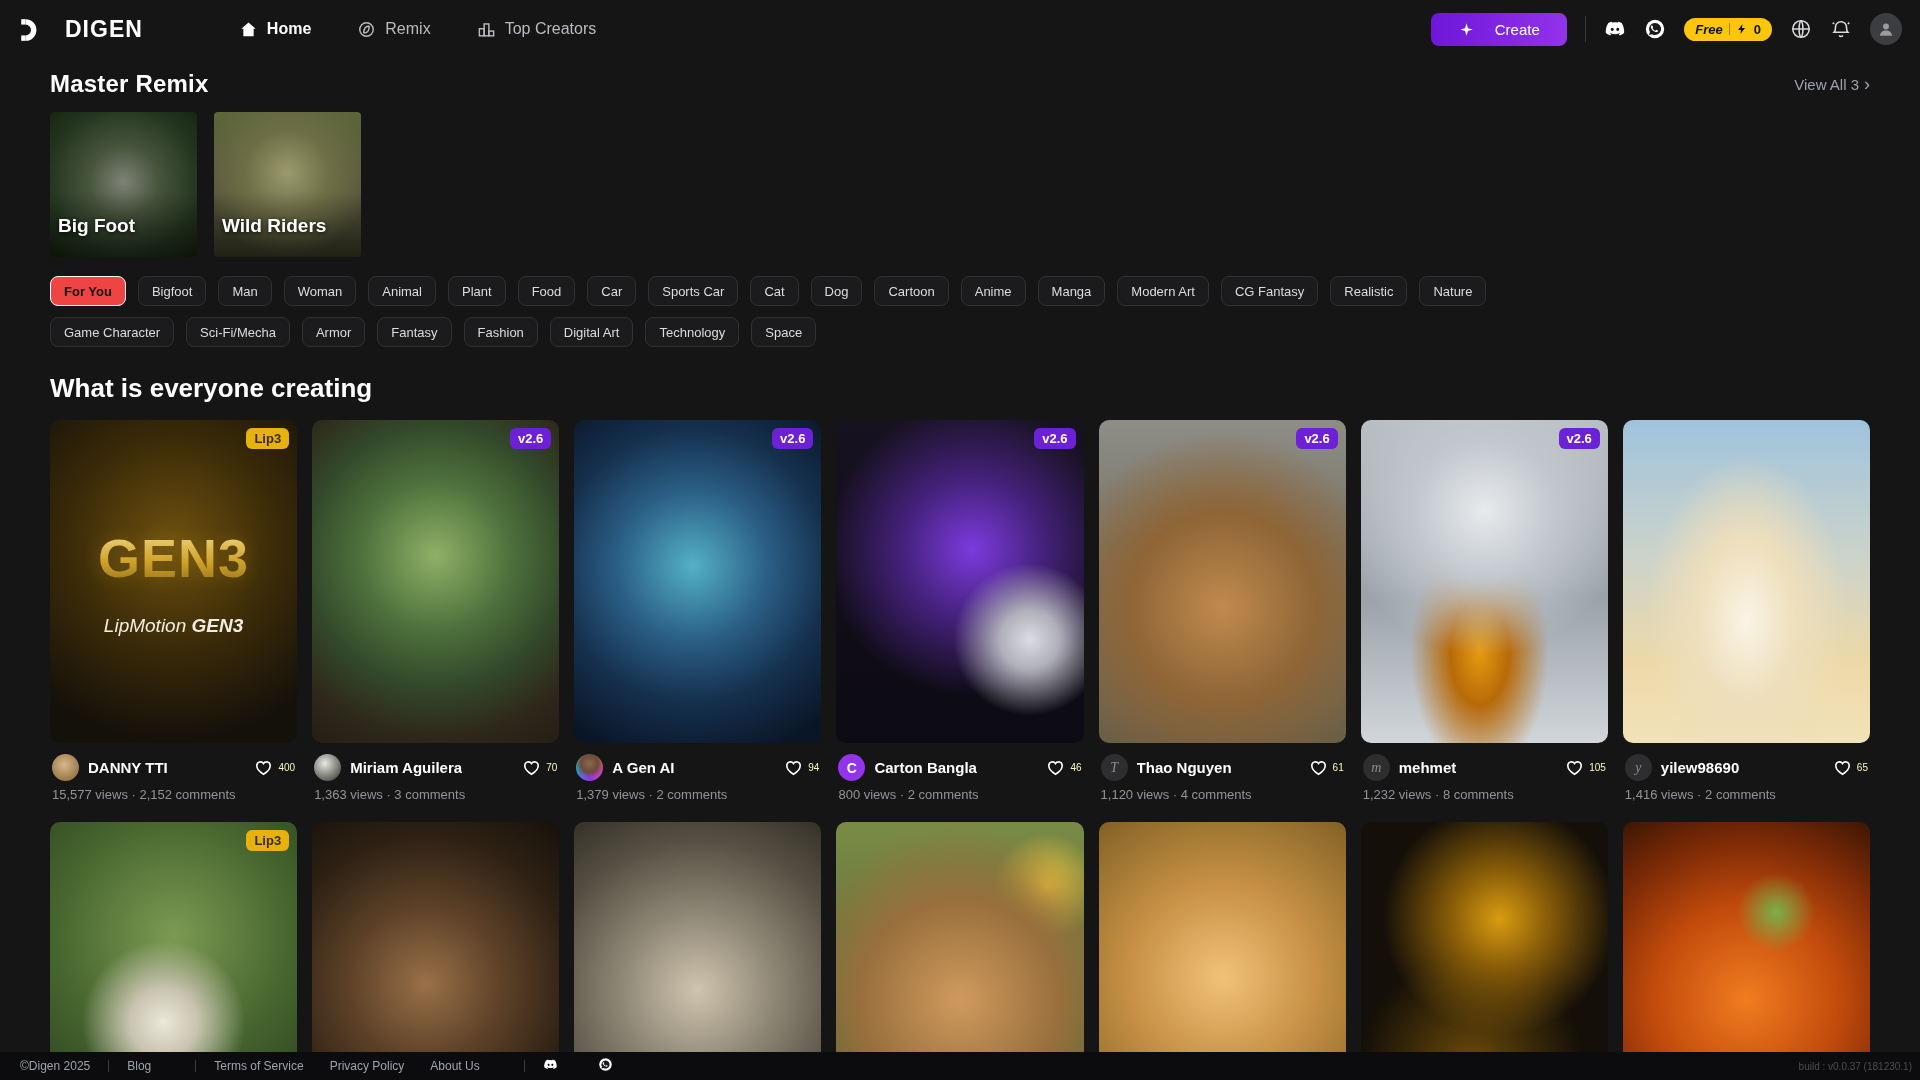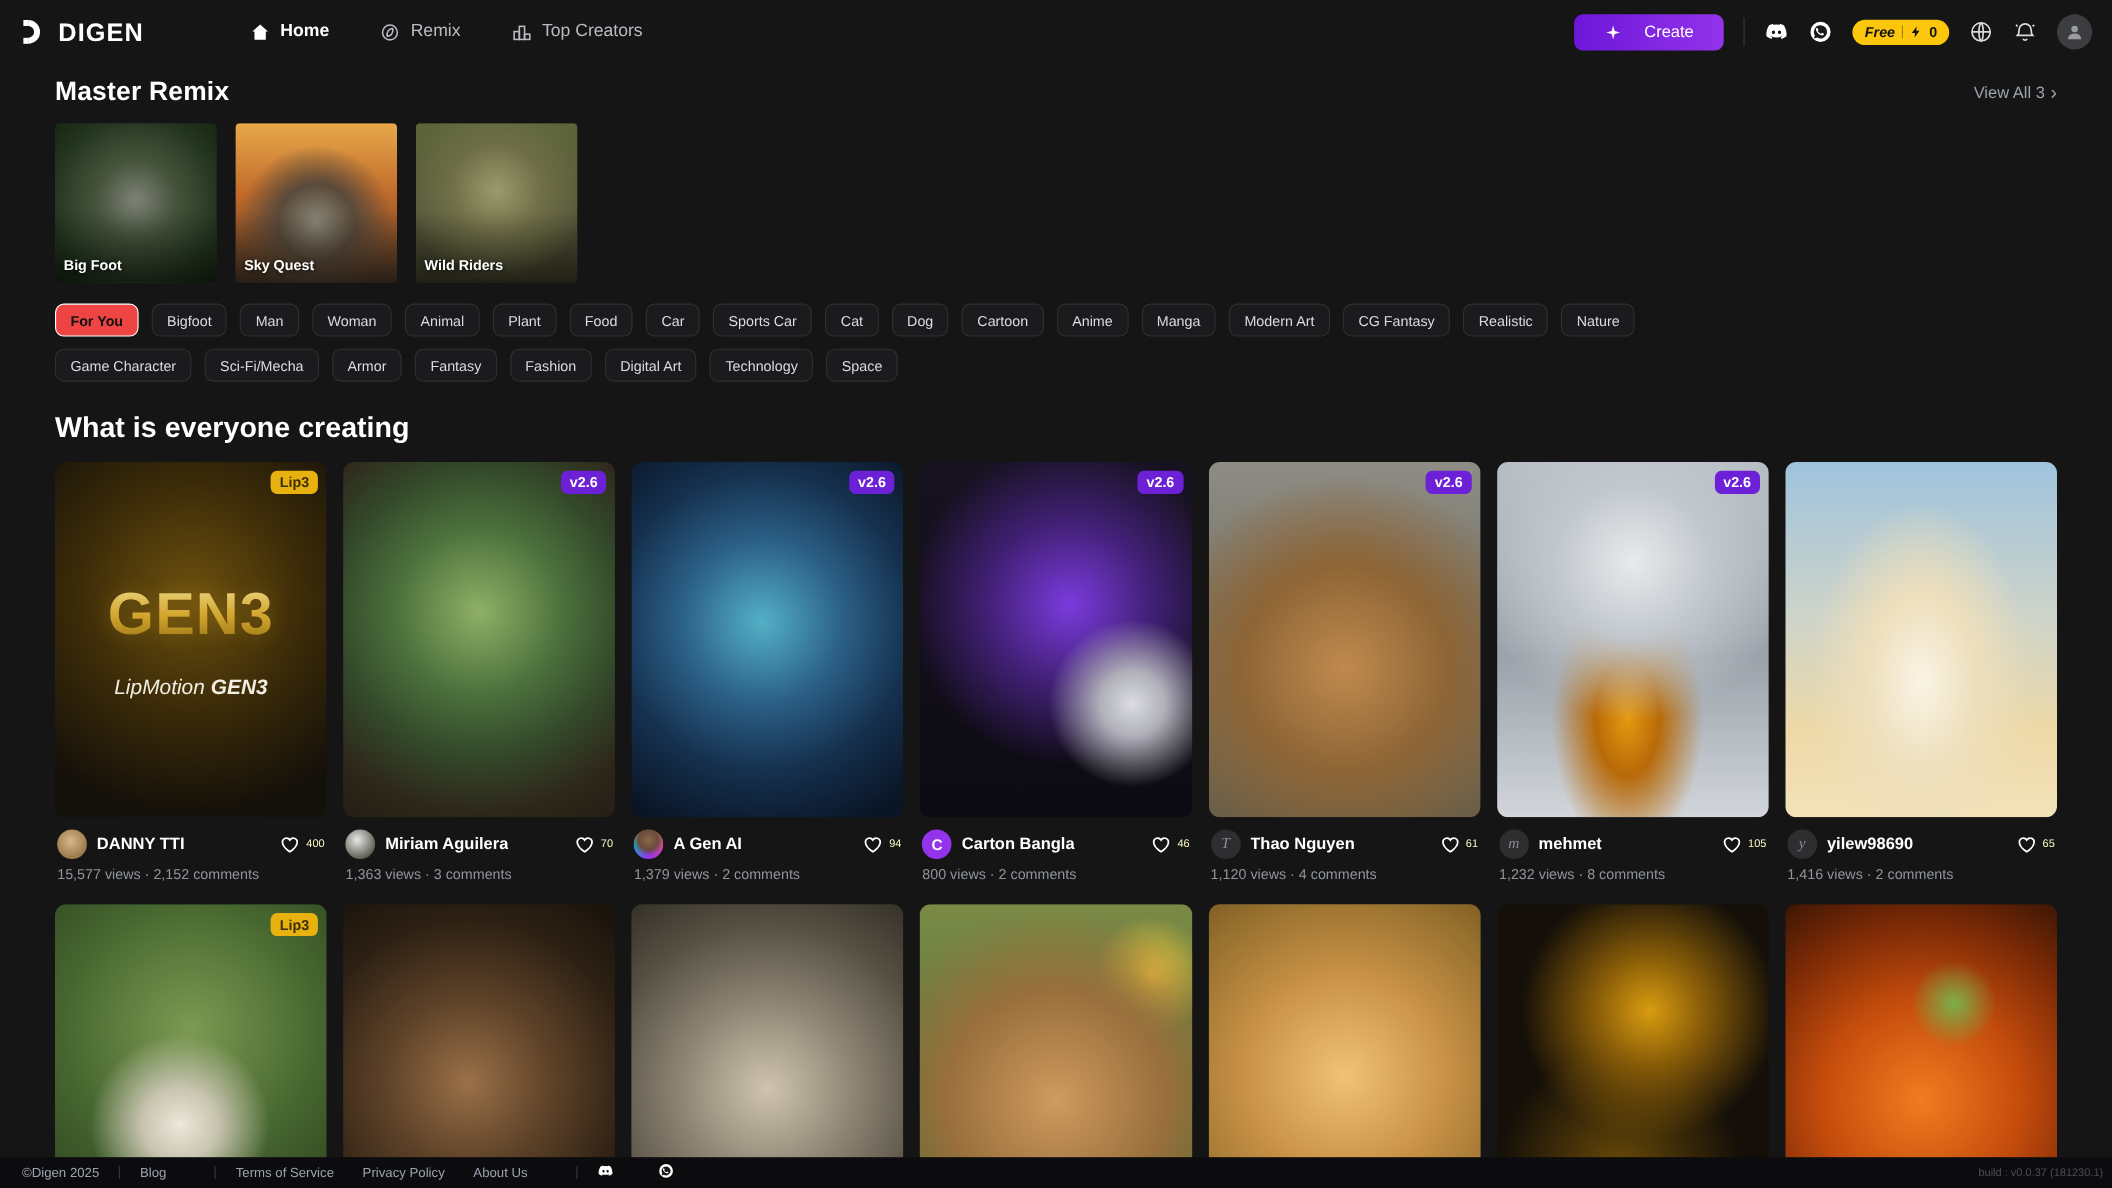--- a/index.html
+++ b/index.html
@@ -4,21 +4,21 @@
 <style>
   * { box-sizing: border-box; margin: 0; padding: 0; }
   html,body { width:1920px; height:1080px; }
   body {
     background:#151515; color:#fff;
     font-family:"Liberation Sans", sans-serif;
     overflow:hidden; position:relative;
   }
   
   .header { display:flex; align-items:center; height:58px; padding:0 18px; }
-  .logo { display:flex; align-items:flex-start; gap:9px; cursor:pointer; }
+  .logo { display:flex; align-items:flex-end; gap:21px; cursor:pointer; }
   .logo-mark { width:26px; height:26px; }
   .logo-text { font-size:23px; font-weight:800; letter-spacing:1px; }
   .nav { display:flex; align-items:center; gap:46px; margin-left:96px; }
   .nav-item { display:flex; align-items:center; gap:9px; font-size:16px; color:#b9bcc2; cursor:pointer; }
   .nav-item.active { color:#fff; font-weight:600; }
   .nav-item svg { width:19px; height:19px; }
   .header-right { margin-left:auto; display:flex; align-items:center; gap:18px; }
   .create-btn {
     display:flex; align-items:center; gap:21px; justify-content:center;
     width:136px; height:33px; border:none; border-radius:8px;
@@ -45,21 +45,21 @@
     padding:0 50px; margin-top:12px; }
   .h-title { font-size:24px; font-weight:800; letter-spacing:.2px; }
   .view-all { display:flex; align-items:center; gap:5px; color:#9ca3af; font-size:15px; cursor:pointer; }
   .view-all .chev { font-size:18px; line-height:1; }
 
   
   .mr-row { display:flex; gap:17px; padding:0 50px; margin-top:14px; }
   .mr-card { position:relative; width:147px; height:145px; border-radius:4px; overflow:hidden; cursor:pointer; }
   .mr-card::after { content:""; position:absolute; inset:55% 0 0 0;
     background:linear-gradient(180deg,transparent,rgba(0,0,0,.45)); }
-  .mr-title { position:absolute; left:8px; bottom:9px; z-index:2; font-size:13px; font-weight:800;
+  .mr-title { position:absolute; left:8px; bottom:20px; z-index:2; font-size:19px; font-weight:800;
     text-shadow:0 1px 4px rgba(0,0,0,.8); }
   .ph-bigfoot { background:radial-gradient(circle at 50% 48%, #7e8277 0%, #46543c 34%, #23351f 72%, #16230f 100%); }
   .ph-skyquest { background:radial-gradient(circle at 50% 62%, #8a8878 0%, #5a4a3a 30%, transparent 60%),
     linear-gradient(180deg,#e8a84a 0%, #c06a2a 45%, #4a382a 100%); }
   .ph-babypodcast { background:radial-gradient(circle at 50% 38%, #c77a4a 0%, #8a5436 18%, transparent 42%),
     radial-gradient(circle at 50% 85%, #2a3a66 0%, transparent 55%),
     linear-gradient(180deg,#2e2e32,#1c1c20); }
   .ph-wildriders { background:radial-gradient(circle at 50% 42%, #9a9a6e 0%, #6e6e46 38%, transparent 75%),
     linear-gradient(180deg,#5c6638 0%, #56563c 55%, #3c3c28 100%); }
 
@@ -225,23 +225,20 @@
   <h2 class="h-title">Master Remix</h2>
   <div class="view-all">
     <span>View All 3</span>
     <span class="chev">›</span>
   </div>
 </div>
 <div class="mr-row">
   <div class="mr-card ph-bigfoot" aria-label="gorilla in green jungle">
     <span class="mr-title">Big Foot</span>
   </div>
-  <div class="mr-card ph-skyquest" aria-label="fighter pilot in helmet at sunset">
-    <span class="mr-title">Sky Quest</span>
-  </div>
   <div class="mr-card ph-wildriders" aria-label="man riding a crocodile in a swamp">
     <span class="mr-title">Wild Riders</span>
   </div>
 </div>
 
 <div class="chips">
   <span class="chip selected">For You</span>
   <span class="chip">Bigfoot</span>
   <span class="chip">Man</span>
   <span class="chip">Woman</span>

